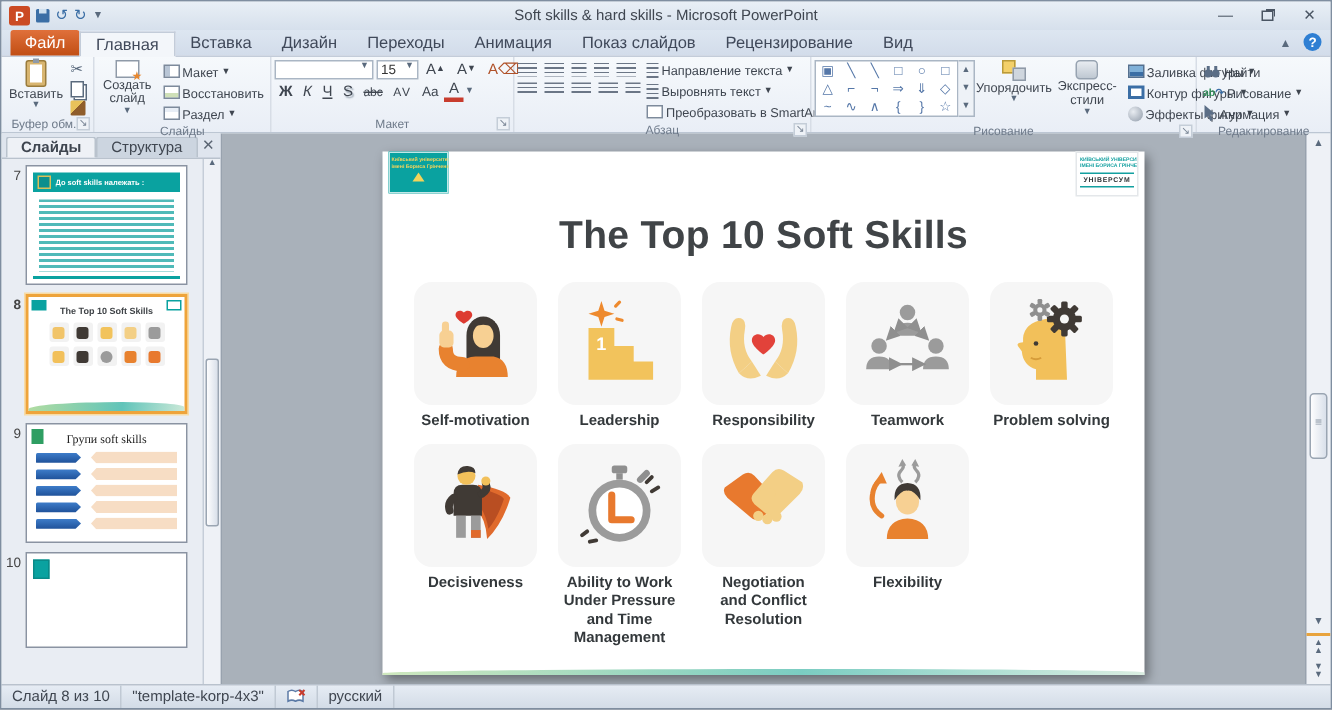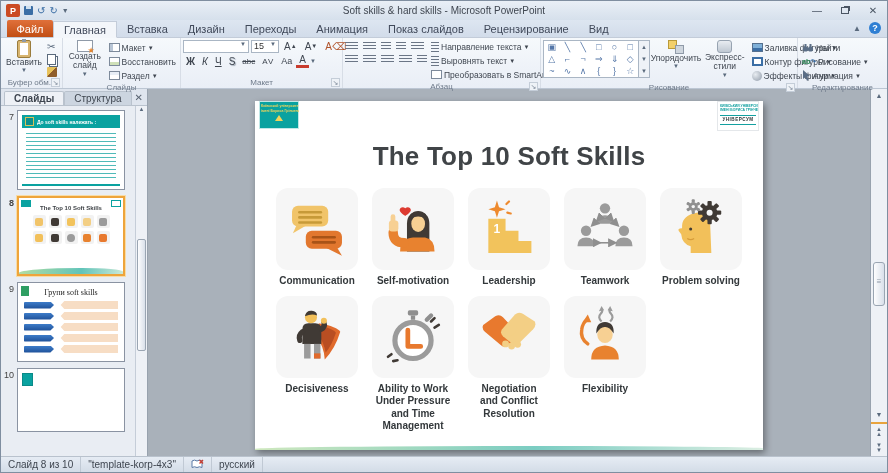--- a/index.html
+++ b/index.html
@@ -540,36 +540,20 @@
         <div class="badge-right">
           <div class="l1">КИЇВСЬКИЙ УНІВЕРСИТЕТ</div>
           <div class="l1">ІМЕНІ БОРИСА ГРІНЧЕНКА</div>
           <div class="uni">УНІВЕРСУМ</div>
         </div>
 
         <div class="slide-title">The Top 10 Soft Skills</div>
 
         <div class="skills-grid">
 
-          <div class="skill">
-            <div class="skill-card">
-              <svg viewBox="0 0 72 72">
-                <rect x="7" y="9" width="42" height="24" rx="7" fill="#f1c469"></rect>
-                <path d="M13 30 L8 41 L25 31 Z" fill="#f1c469"></path>
-                <rect x="14" y="15" width="28" height="3" rx="1.5" fill="#c79a38"></rect>
-                <rect x="14" y="21" width="28" height="3" rx="1.5" fill="#c79a38"></rect>
-                <rect x="14" y="27" width="28" height="3" rx="1.5" fill="#c79a38"></rect>
-                <rect x="23" y="38" width="42" height="21" rx="7" fill="#e2772e"></rect>
-                <path d="M59 57 L65 67 L47 58 Z" fill="#e2772e"></path>
-                <rect x="30" y="44" width="28" height="3" rx="1.5" fill="#a85317"></rect>
-                <rect x="30" y="50" width="28" height="3" rx="1.5" fill="#a85317"></rect>
-              </svg>
-            </div>
-            <div class="skill-label">Communication</div>
-          </div>
 
           <div class="skill">
             <div class="skill-card">
               <svg viewBox="0 0 72 72">
                 <path d="M29 62 L29 30 Q29 17 42 16 Q55 17 55 30 L55 62 Z" fill="#403a35"></path>
                 <ellipse cx="42" cy="30" rx="8" ry="9.5" fill="#f7d093"></ellipse>
                 <path d="M33 24 Q42 19 51 24 L51 19 Q47 15 42 15 Q37 15 33 19 Z" fill="#403a35"></path>
                 <path d="M21 62 Q21 47 36 46 L50 46 Q61 48 61 62 Z" fill="#e8822f"></path>
                 <path d="M26 52 Q13 52 13 40" stroke="#e8822f" stroke-width="11" fill="none" stroke-linecap="round"></path>
                 <rect x="8" y="26" width="11" height="13" rx="3.5" fill="#f7d093"></rect>
@@ -586,20 +570,32 @@
                 <path d="M12 64 L12 24 L32 24 L32 38 L47 38 L47 50 L62 50 L62 64 Z" fill="#f2c35c"></path>
                 <text x="22" y="41" font-size="14" font-weight="bold" fill="#fff" text-anchor="middle" font-family="sans-serif">1</text>
                 <path d="M22 3 L24.4 10.6 L32 13 L24.4 15.4 L22 23 L19.6 15.4 L12 13 L19.6 10.6 Z" fill="#ee8a2e"></path>
                 <line x1="33" y1="7" x2="36" y2="4" stroke="#ee8a2e" stroke-width="2.5" stroke-linecap="round"></line>
                 <line x1="34" y1="17" x2="38" y2="18" stroke="#ee8a2e" stroke-width="2.5" stroke-linecap="round"></line>
               </svg>
             </div>
             <div class="skill-label">Leadership</div>
           </div>
 
+          <div class="skill">
+            <div class="skill-card">
+              <svg viewBox="0 0 72 72">
+                <path d="M17 59 Q7 42 11 23 Q12.5 15 18.5 16.5 Q23 18 21.5 26 Q19 40 27 50 Z" fill="#f3cf85"></path>
+                <path d="M55 59 Q65 42 61 23 Q59.5 15 53.5 16.5 Q49 18 50.5 26 Q53 40 45 50 Z" fill="#f3cf85"></path>
+                <path d="M17 59 Q24 66 34 61 L27 50 Z" fill="#f3cf85"></path>
+                <path d="M55 59 Q48 66 38 61 L45 50 Z" fill="#f3cf85"></path>
+                <path d="M36 31 C33.2 27.2 27 28.6 27 33.6 C27 38.2 36 44.5 36 44.5 C36 44.5 45 38.2 45 33.6 C45 28.6 38.8 27.2 36 31 Z" fill="#e2423a"></path>
+              </svg>
+            </div>
+            <div class="skill-label">Responsibility</div>
+          </div>
 
           <div class="skill">
             <div class="skill-card">
               <svg viewBox="0 0 72 72">
                 <defs>
                     <marker id="ah" markerWidth="6" markerHeight="6" refX="3" refY="3" orient="auto">
                       <path d="M0 0 L6 3 L0 6 Z" fill="#8f8f8f"></path>
                     </marker>
                   </defs>
                 <g fill="#9b9b9b">

